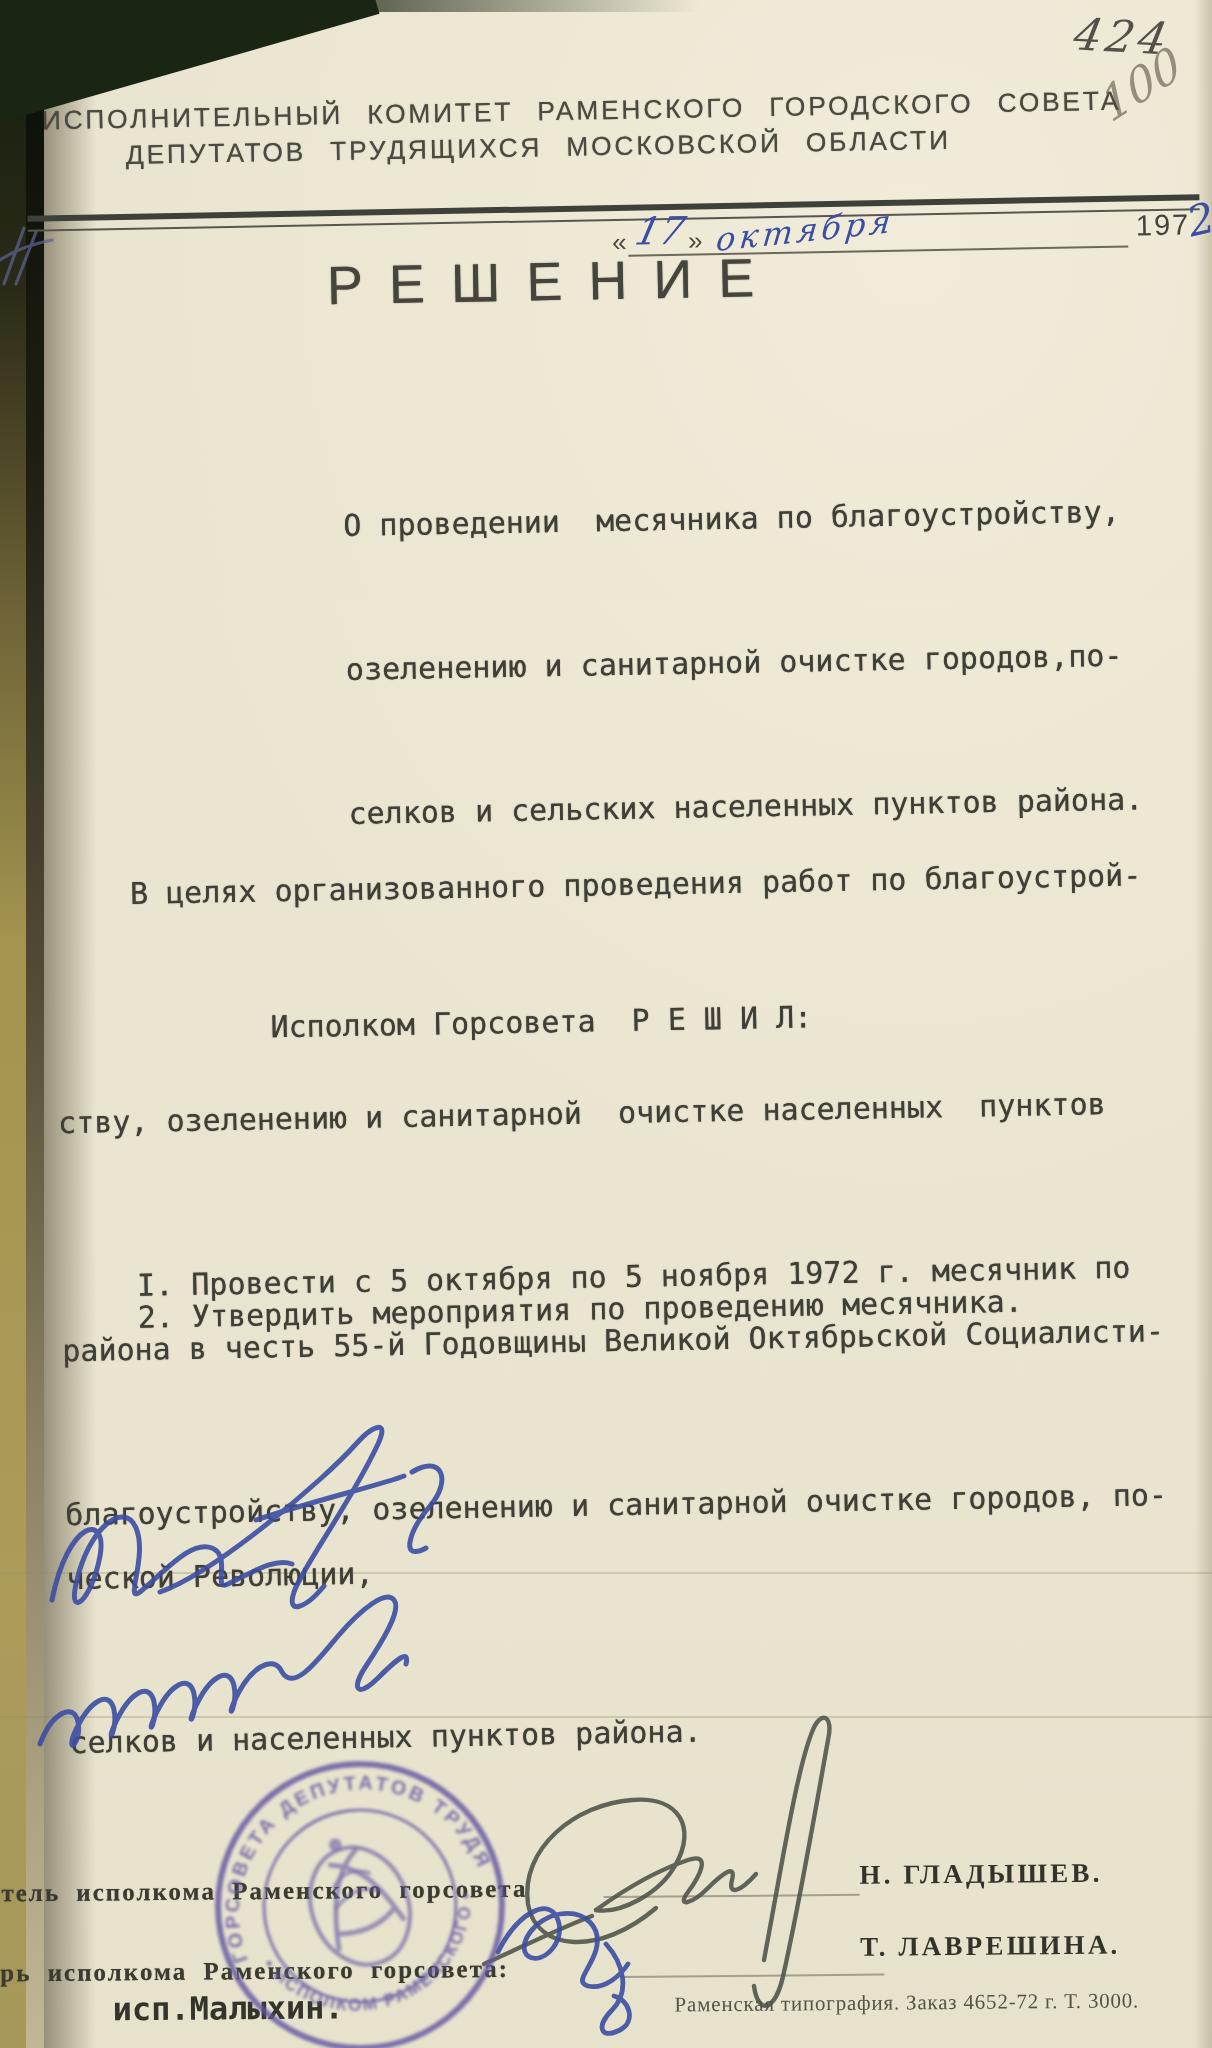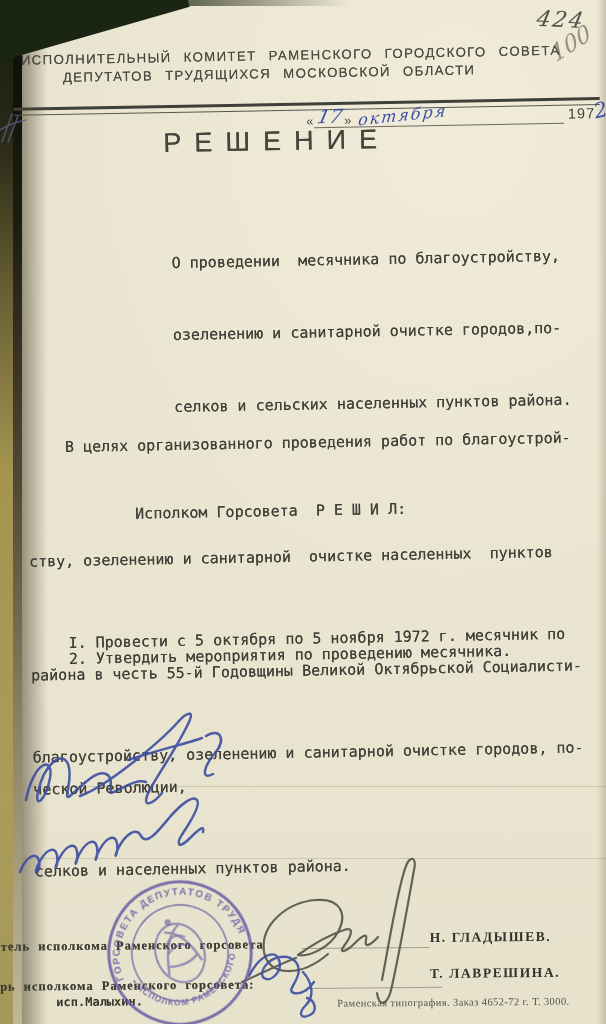--- a/index.html
+++ b/index.html
@@ -54,21 +54,21 @@
   .pencil100{position:absolute;left:549px;top:30px;font-family:"DejaVu Serif",serif;
       font-style:italic;font-size:23px;color:rgba(125,119,103,.8);transform:rotate(-33deg) skewX(-10deg);}
   
   .btm{position:absolute;inset:0;transform:rotate(-0.5deg);}
   .offtitle{position:absolute;font-family:"Liberation Serif",serif;font-weight:700;
       font-size:12.5px;color:#3b3b31;letter-spacing:1px;word-spacing:4px;white-space:nowrap;
       text-shadow:0 0 .4px rgba(59,59,49,.7);}
   .offname{position:absolute;font-family:"Liberation Serif",serif;font-weight:700;
       font-size:13.5px;color:#33332b;letter-spacing:1.6px;white-space:nowrap;}
   .executor{position:absolute;left:52px;top:993px;font-family:"DejaVu Sans Mono",monospace;
-      font-weight:700;font-size:12px;color:#34332c;}
+      font-weight:700;font-size:16px;color:#34332c;}
   .imprint{position:absolute;left:333px;top:998px;font-family:"Liberation Serif",serif;
       font-size:10.5px;color:#565349;letter-spacing:.4px;white-space:nowrap;}
   .sigline{position:absolute;height:1px;background:rgba(110,104,85,.55);}
   svg{position:absolute;overflow:visible;}
 </style>
 </head>
 <body>
 
 <div class="page">
 

